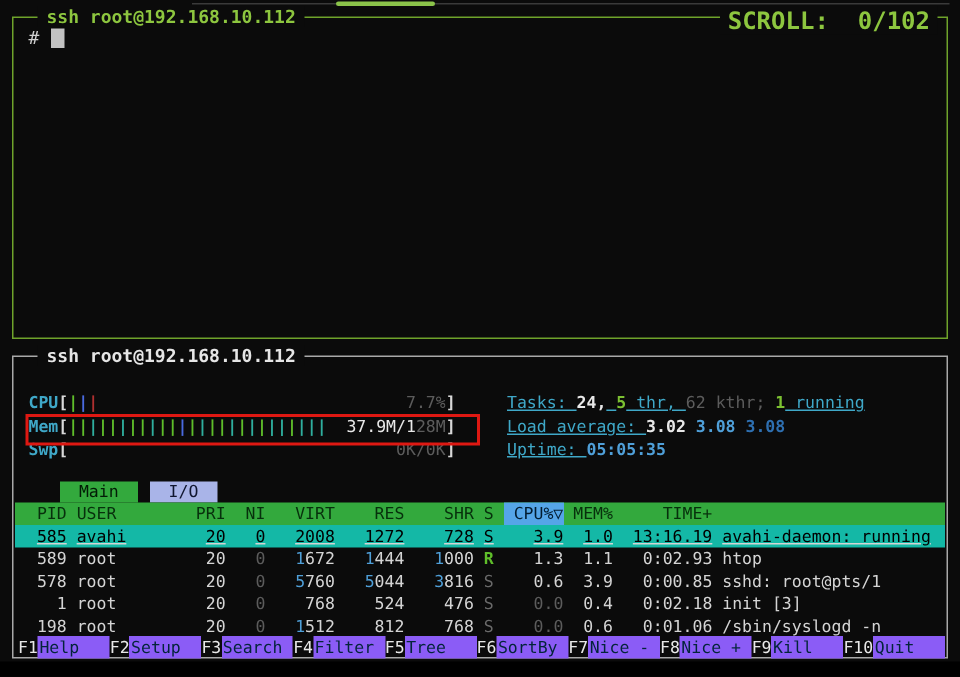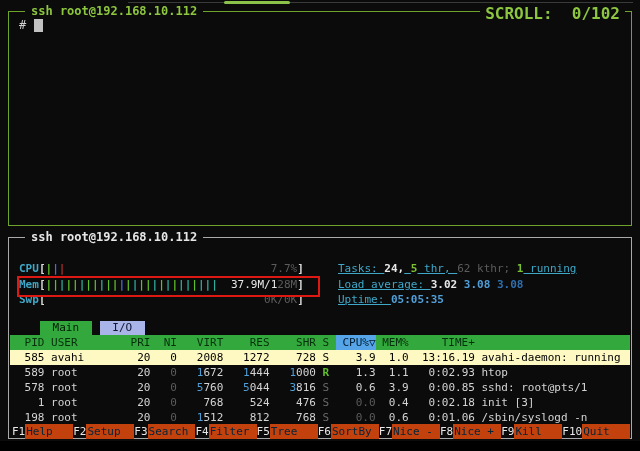--- a/index.html
+++ b/index.html
@@ -54,42 +54,42 @@
   .tab-active { background:#33a93d; }
   .tab-inactive { background:#a9b4e8; color:#101630; }
 
   
   .proc { position:absolute; left:1px; right:1px; top:97px; }
   .prow { display:flex; height:15px; line-height:15px; padding-left:8px; font-size:11px; color:#d4d4d4; }
   .cell { display:inline-block; white-space:pre; overflow:visible; }
   .hdr-row { background:#33a93d; }
   .hdr-row .cell { color:#07300c; }
   .hdr-row .sorted { background:#55a5e8; color:#021c30; }
-  .sel { background:#fef9c3; }
+  .sel { background:#14b8a6;text-decoration:underline; }
   .sel .cell, .sel .cell * { color:#000 !important; }
   .c-pid { width:4ch; text-align:right; }
   .c-user { width:12ch; padding-left:1ch; }
   .c-pri { width:4ch; text-align:right; }
   .c-ni { width:4ch; text-align:right; }
   .c-virt,.c-res,.c-shr { width:7ch; text-align:right; }
   .c-s { width:3ch; text-align:center; }
   .c-cpu { width:6ch; text-align:right; }
   .c-mem { width:5ch; text-align:right; }
   .c-time { width:10ch; text-align:right; }
   .c-cmd { flex:1; padding-left:1ch; overflow:hidden; }
   .kdig { color:#4f9fd8; }
   .dimv { color:#5c5c5c; }
   .st-dim { color:#6a6a6a; }
   .st-run { color:#5fbe2a; font-weight:bold; }
 
   
   .fnbar { position:absolute; left:1px; right:1px; top:186px; height:15px; display:flex;
            font-size:11px; line-height:15px; padding-left:2px; }
   .fkk { color:#e8e8e8; white-space:pre; }
-  .fkl { background:#c2410c; color:#03243a; white-space:pre; flex:1; min-width:5ch; padding-left:1px; }
+  .fkl { background:#8b5cf6; color:#03243a; white-space:pre; flex:1; min-width:5ch; padding-left:1px; }
 </style>
 </head>
 <body>
 
 <div class="screen">
   <div class="term-area">
 
     <div class="scrub-line"></div>
     <div class="scrub-fill"></div>
 

